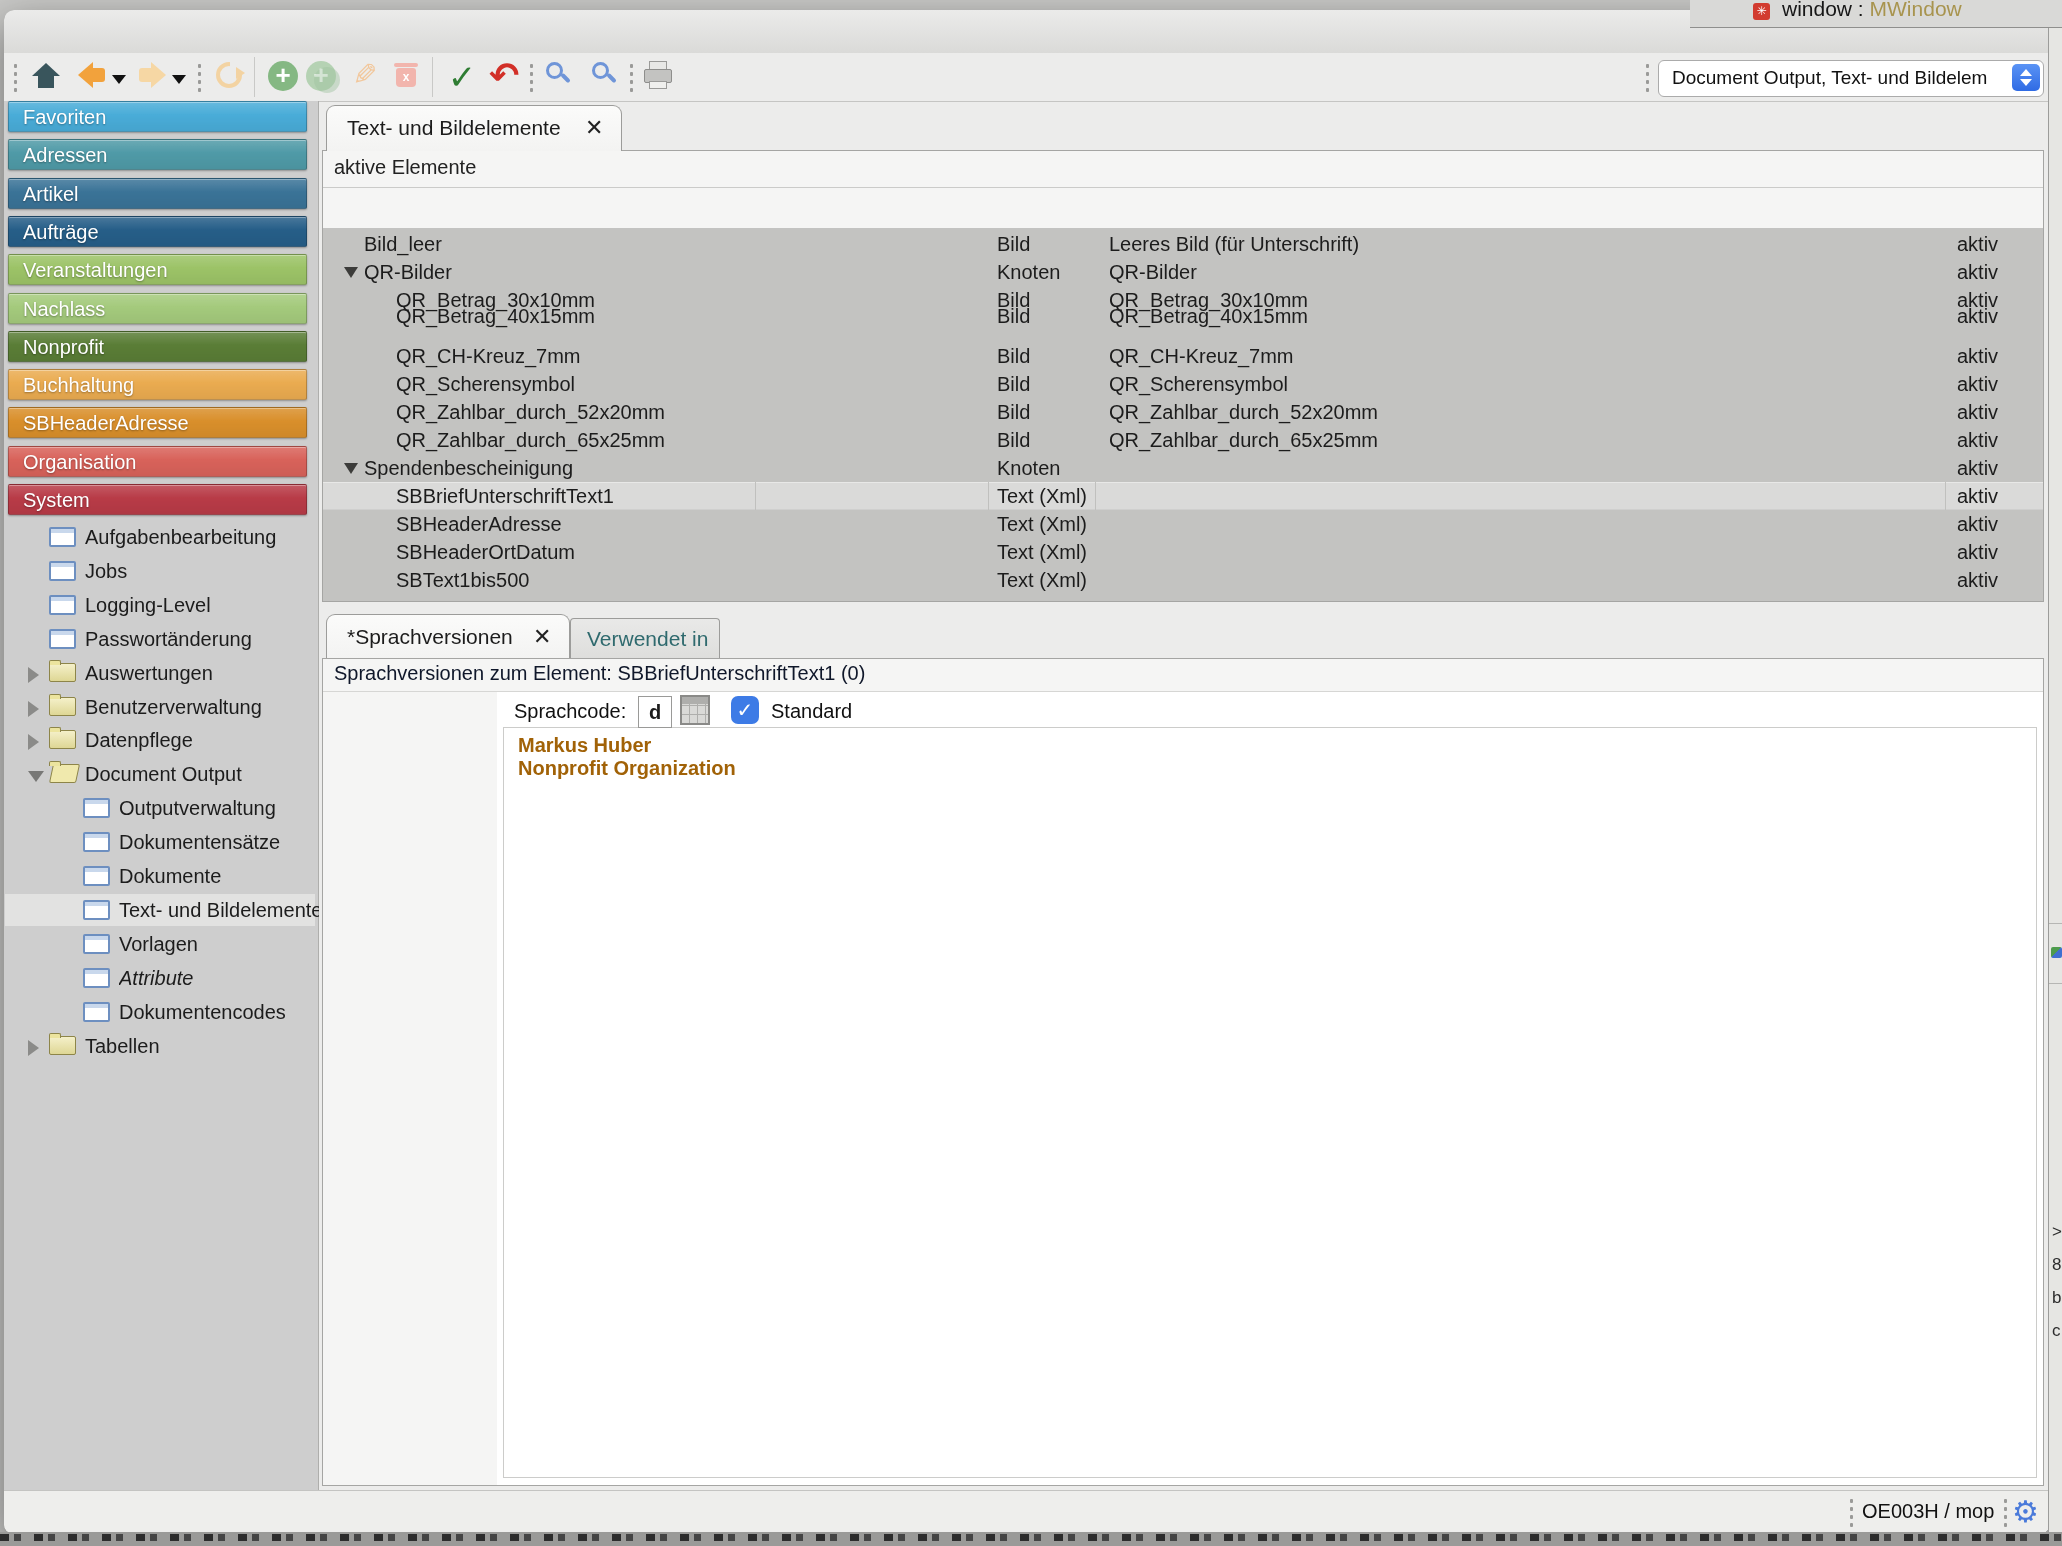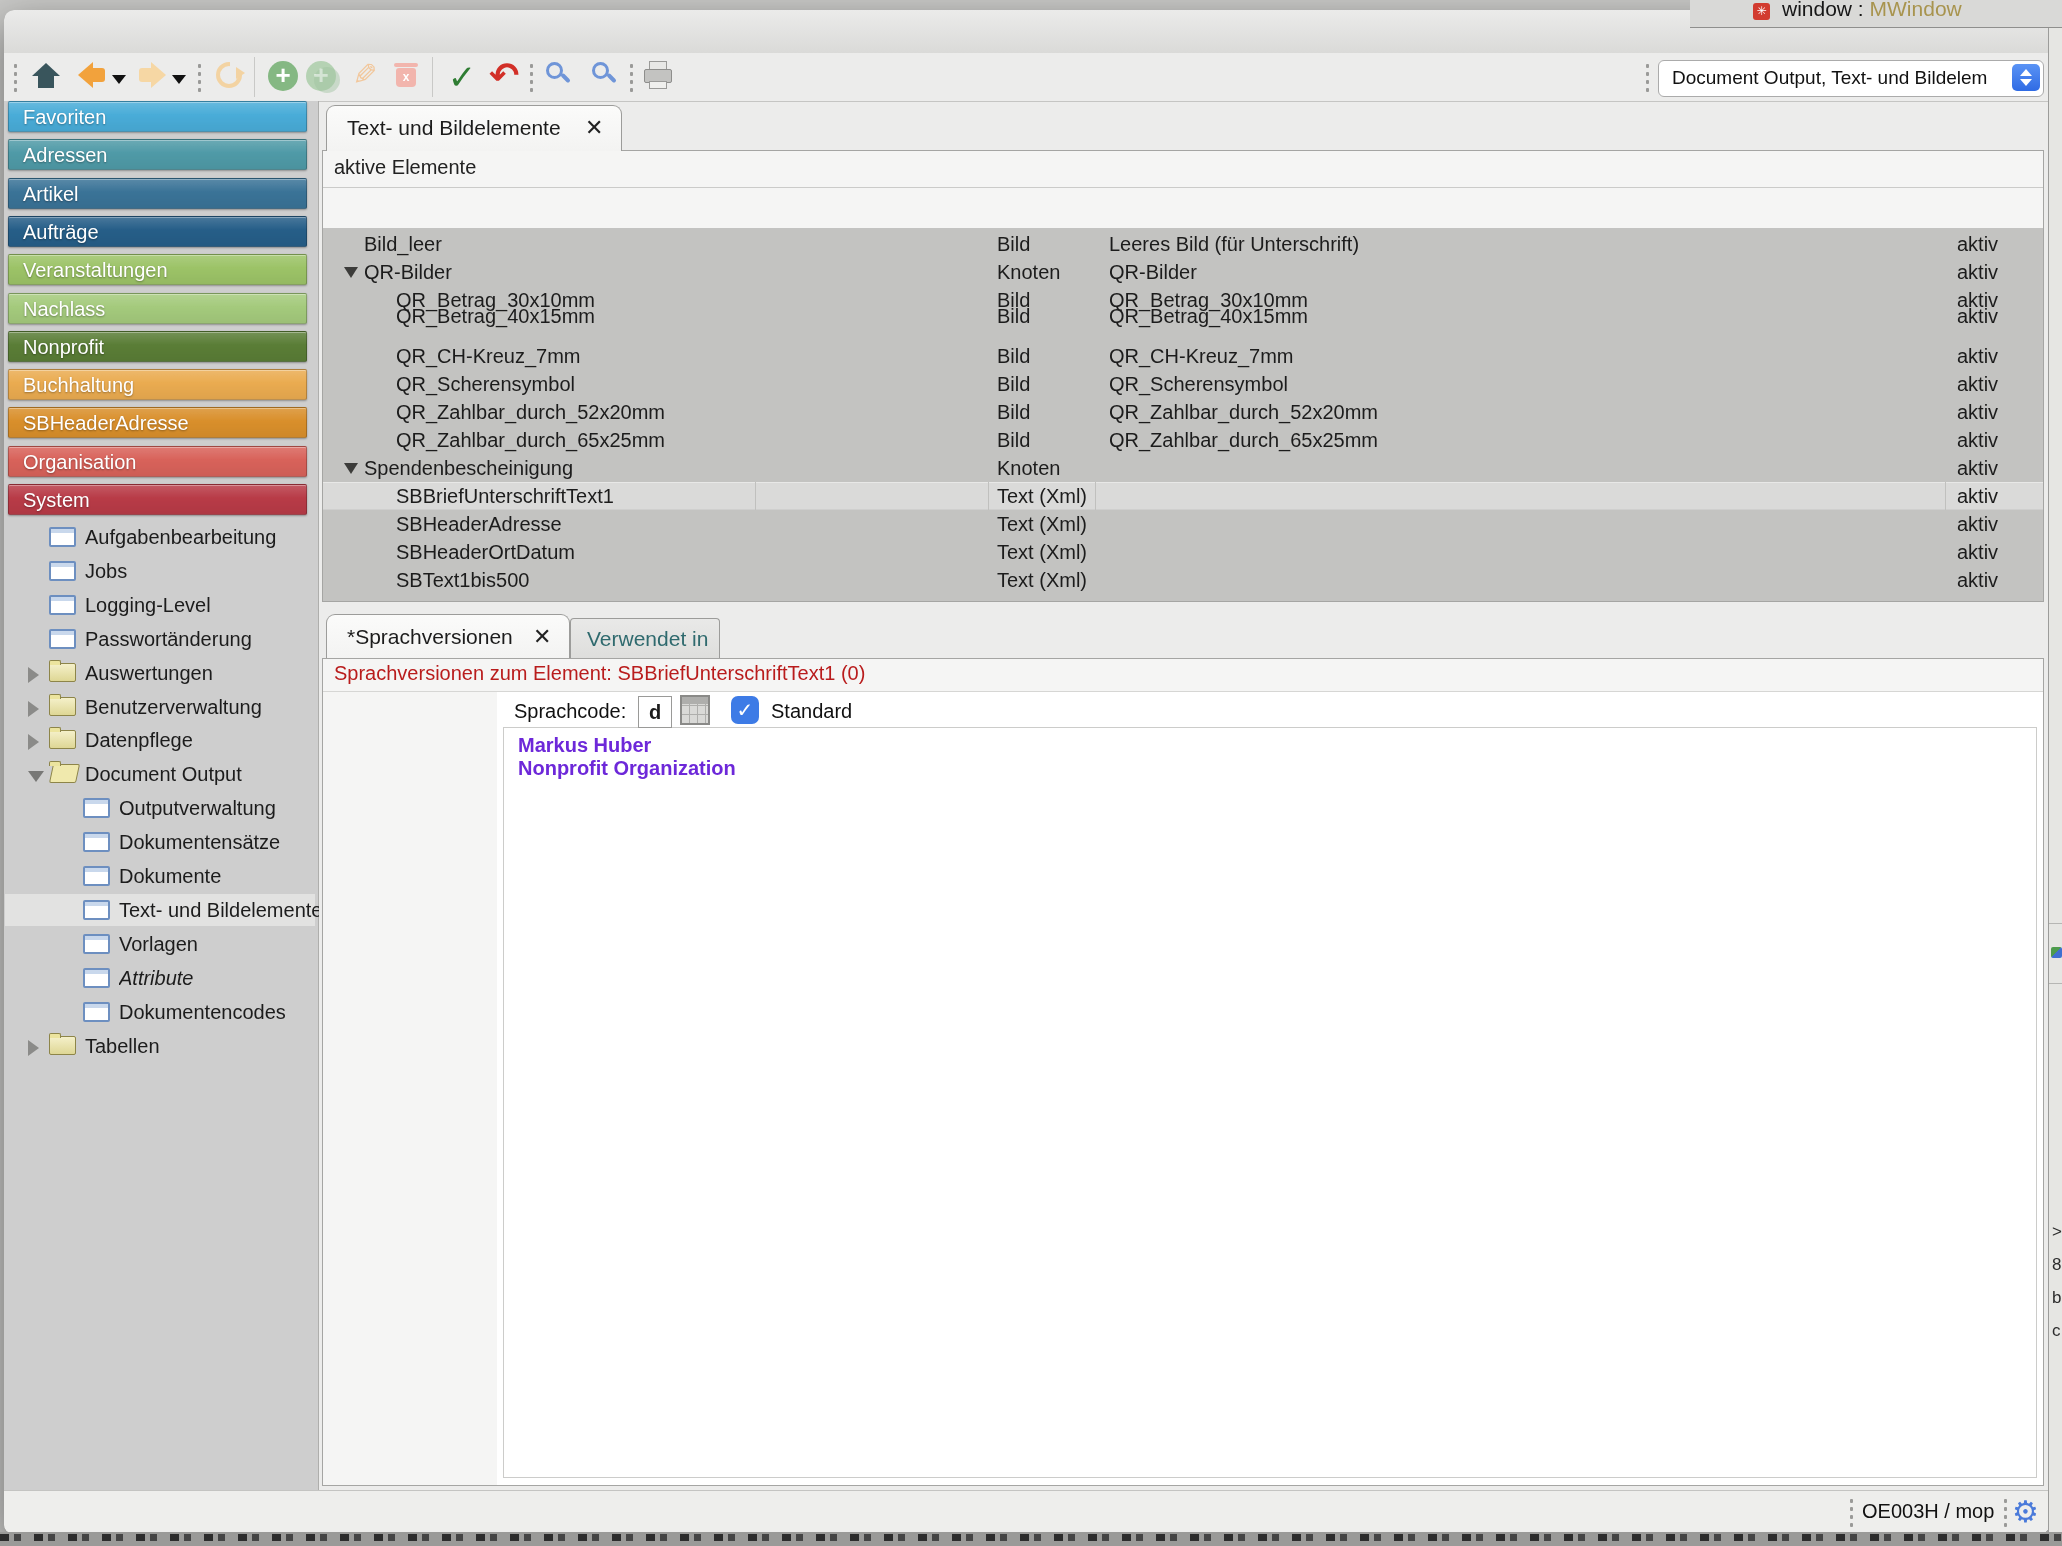--- a/index.html
+++ b/index.html
@@ -141,39 +141,39 @@
   .colline{position:absolute;top:4px;width:1px;height:32px;background:#cfcfcd;}
   #rows{left:323px;top:228px;width:1720px;height:373px;background:#c3c3c1;z-index:12;overflow:hidden;}
   .trow{position:absolute;left:0;width:1720px;height:28px;font-size:20px;line-height:28px;}
   .trow.sel{background:#dadad9;box-shadow:inset 0 1px 0 #e8e8e7,inset 0 -1px 0 #cfcfce;}
   .trow.sel .cl{position:absolute;top:0;width:1px;height:28px;background:#c0c0be;}
   .trow span{position:absolute;white-space:nowrap;}
   .rexp{position:absolute;top:9px;width:0;height:0;border-left:7px solid transparent;border-right:7px solid transparent;border-top:11px solid #3c3c3a;}
 
   
   #lower-body{left:322px;top:658px;width:1722px;height:828px;z-index:11;box-sizing:border-box;}
-  #info-line{left:334px;top:662px;font-size:20px;color:#b91c1c;z-index:12;}
+  #info-line{left:334px;top:662px;font-size:20px;color:#0f172a;z-index:12;}
   #info-sep{left:323px;top:691px;width:1720px;height:1px;background:#d6d6d4;z-index:12;}
   #sprache{left:323px;top:692px;width:174px;height:793px;background:#c8c8c6;border-right:1px solid #b2b2b0;z-index:12;box-sizing:border-box;}
   #sprache .hd{position:absolute;left:0;top:0;width:100%;height:40px;background:#dcdcda;border-bottom:1px solid #bdbdbb;box-sizing:border-box;}
   #sprache .hd .t{position:absolute;left:10px;top:7px;font-size:20px;color:#9b9b99;}
   #sprache .hd .chev{position:absolute;right:22px;top:14px;}
   #lwhite{left:497px;top:692px;width:1546px;height:793px;background:#ffffff;z-index:11;}
   #sc-label{left:514px;top:700px;font-size:20px;color:#111;z-index:13;}
   #sc-input{left:638px;top:696px;width:32px;height:30px;background:#fff;border:1px solid #9a9a98;z-index:13;
        font-size:20px;font-weight:bold;text-align:center;line-height:30px;}
   #sc-grid{left:680px;top:695px;width:30px;height:30px;border:2px solid #8a8a88;background:#d9d9d7;box-sizing:border-box;z-index:13;
        background-image:linear-gradient(#aeaeac 0 7px,transparent 7px),
          repeating-linear-gradient(90deg,transparent 0 7px,#aeaeac 7px 8px),
          repeating-linear-gradient(transparent 0 8px,#aeaeac 8px 9px);}
   #sc-check{left:731px;top:696px;width:28px;height:28px;background:#3d7be6;border-radius:7px;z-index:13;
        color:#fff;font-size:20px;line-height:28px;text-align:center;font-weight:bold;}
   #sc-standard{left:771px;top:700px;font-size:20px;color:#111;z-index:13;}
   #editor{left:503px;top:727px;width:1534px;height:751px;background:#fff;border:1px solid #ccccca;z-index:12;box-sizing:border-box;}
-  #editor .line{position:absolute;left:14px;font-size:20px;font-weight:bold;color:#6d28d9;white-space:nowrap;}
+  #editor .line{position:absolute;left:14px;font-size:20px;font-weight:bold;color:#a16207;white-space:nowrap;}
 
   
   #statusbar{left:4px;top:1490px;width:2044px;height:42px;background:#eeeeec;border-top:1px solid #c4c4c2;
        border-radius:0 0 8px 8px;z-index:11;}
   #status-text{left:1862px;top:1500px;font-size:20px;color:#111;z-index:12;white-space:nowrap;}
   #gear{left:2010px;top:1494px;width:36px;height:36px;z-index:12;cursor:default;}
   #gear .g{position:absolute;left:2px;top:0;font-size:30px;color:#4a7ada;font-weight:bold;
        font-family:"DejaVu Sans",sans-serif;}
 </style>
 </head>

